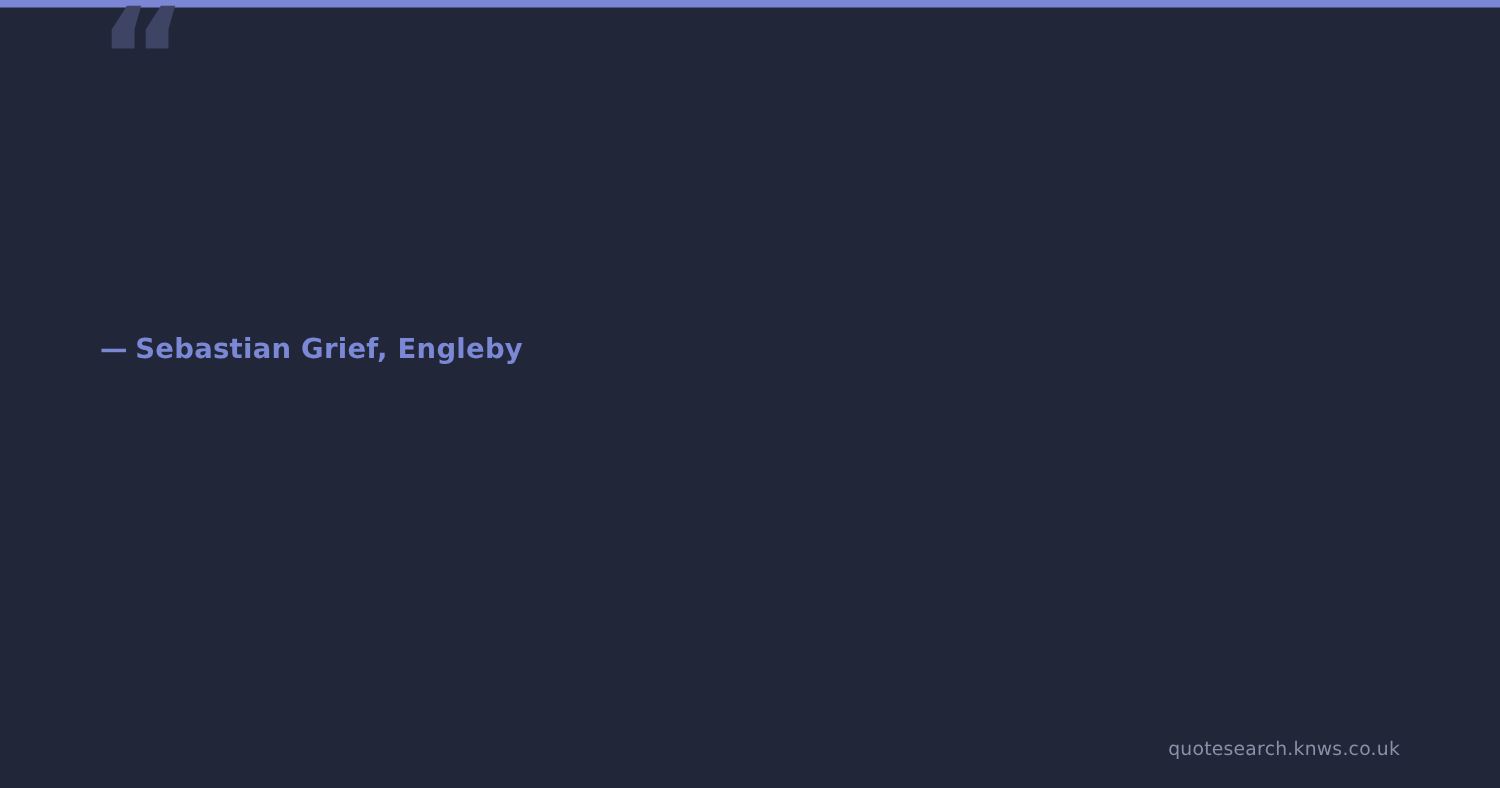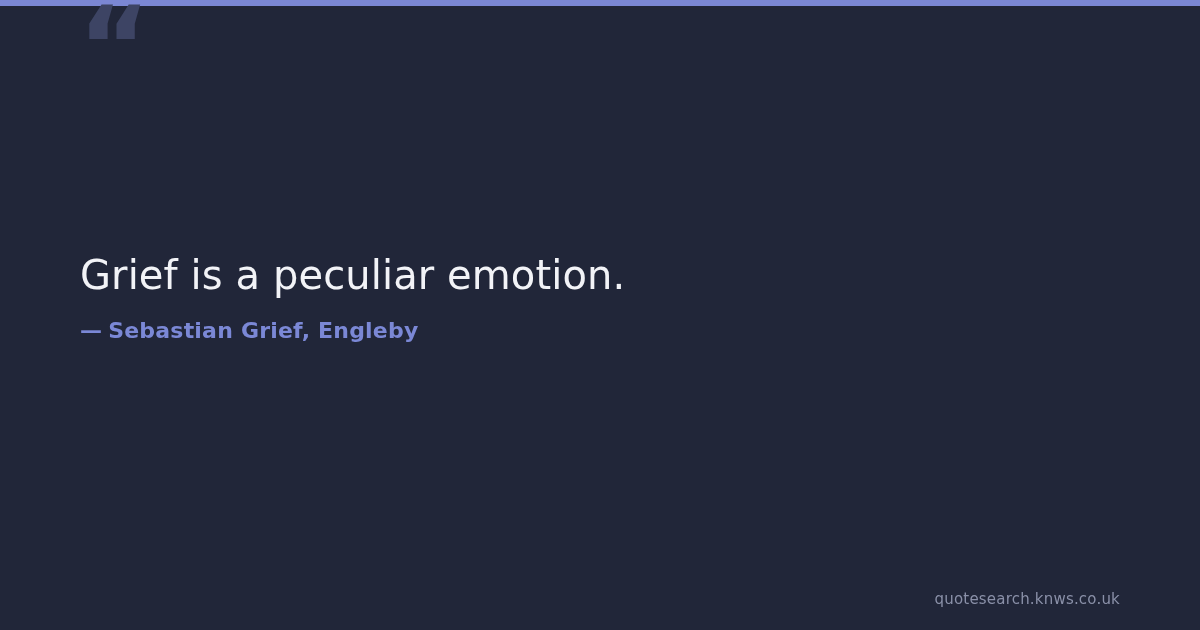--- a/index.html
+++ b/index.html
@@ -87,21 +87,20 @@
 </head>
 <body>
 
 <div class="card">
 
   <div class="accent-bar"></div>
 
   <div class="quote-mark">“</div>
 
   <div class="quote-block">
-    <p class="quote-text">Grief is a peculiar emotion.</p>
 
     <p class="attribution">
       <span class="dash">—</span><span>Sebastian Grief</span><span>, </span><span>Engleby</span>
     </p>
   </div>
 
   <div class="footer">quotesearch.knws.co.uk</div>
 
 </div>
 

